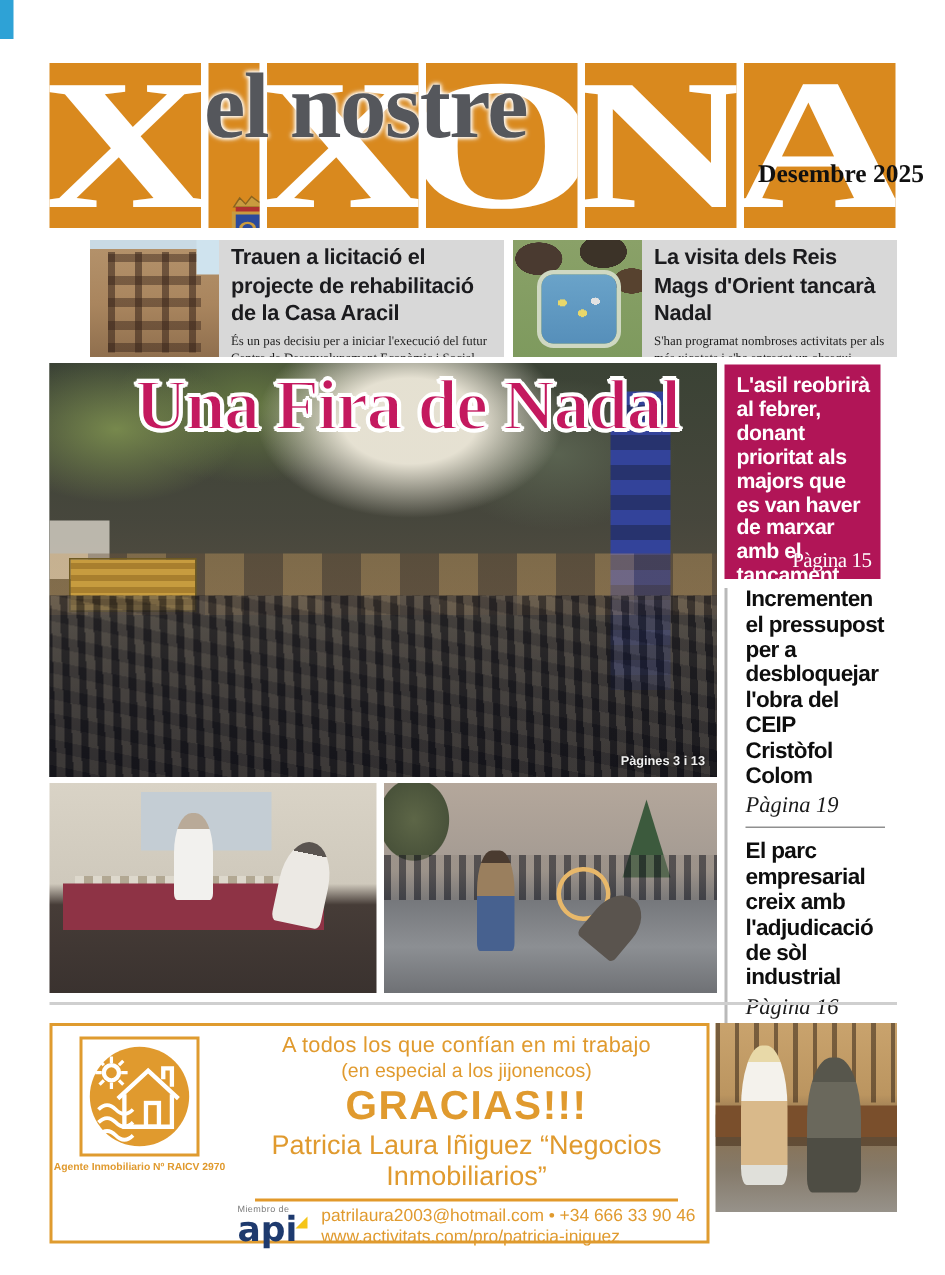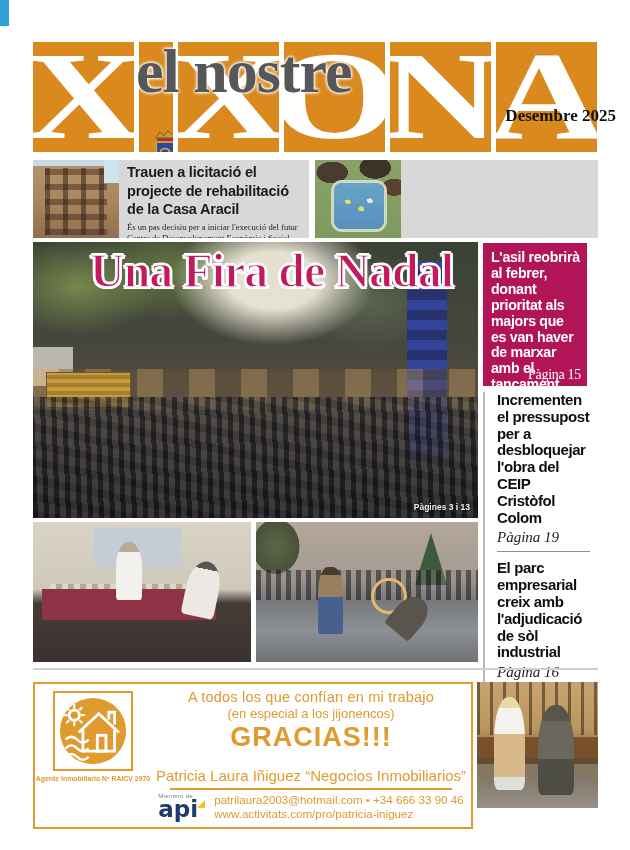--- a/index.html
+++ b/index.html
@@ -20,21 +20,21 @@
   .coat{position:absolute;left:50%;top:50%;transform:translate(-50%,-46%);}
   .el-nostre{position:absolute;left:136px;top:40px;font-family:"Liberation Serif",serif;
       font-weight:bold;font-size:62px;line-height:62px;color:#55575C;letter-spacing:-1px;
       text-shadow:0 0 3px #fff,0 0 3px #fff,0 0 4px #fff;z-index:3;}
   .issue-date{position:absolute;right:14px;top:106px;font-family:"Liberation Serif",serif;
       font-weight:bold;font-size:17px;color:#101010;z-index:3;}
 
   
   .teaser-row{position:absolute;left:33px;top:160px;width:565px;height:78px;display:flex;gap:6px;}
   .teaser{background:#D8D8D8;display:flex;overflow:hidden;}
-  .teaser.t1{flex:0 0 276px;}
+  .teaser.t1{flex:0 0 276px;margin-left:27px;}
   .teaser.t2{flex:1;}
   .tphoto{flex:0 0 86px;height:78px;position:relative;overflow:hidden;}
   .ttext{flex:1;padding:3px 8px 2px 8px;}
   .thead{font-weight:bold;font-size:14.5px;line-height:1.28;color:#1b1b1e;letter-spacing:-0.2px;}
   .tsub{font-family:"Liberation Serif",serif;font-size:8.6px;line-height:1.3;color:#1e1e1e;margin-top:3px;}
   .tpage{font-family:"Liberation Serif",serif;font-size:9px;color:#1e1e1e;text-align:right;margin-top:1px;}
 
   
   .ph-building{background:
       linear-gradient(180deg,#c9dae4 0%,#c9dae4 8%,#b3916a 8%,#a9855e 55%,#8f6f4e 100%);}
@@ -131,21 +131,21 @@
   .ad-box{position:absolute;left:33px;top:682px;width:440px;height:147px;border:2px solid #DF9B2F;
       background:#fff;display:flex;}
   .ad-left{flex:0 0 116px;text-align:center;}
   .logo-sq{width:80px;height:80px;border:2px solid #DF9B2F;margin:7px auto 4px auto;
       display:flex;align-items:center;justify-content:center;}
   .ad-license{color:#E09A2E;font-weight:bold;font-size:6.9px;}
   .ad-center{flex:1;text-align:center;color:#E09A2E;padding-top:5px;}
   .ad-l1{font-size:14.5px;letter-spacing:0.2px;}
   .ad-l2{font-size:13px;margin-top:1px;}
   .ad-big{font-weight:bold;font-size:27px;letter-spacing:1px;line-height:28px;margin-top:2px;}
-  .ad-name{font-size:15px;margin-top:16px;}
+  .ad-name{font-size:18px;margin-top:2px;}
   .ad-hr{border:0;border-top:2px solid #E2992B;width:88%;margin:4px auto 3px auto;}
   .ad-contact{display:flex;justify-content:center;align-items:flex-start;gap:16px;}
   .api-wrap{text-align:left;}
   .api-member{font-size:6px;color:#7c7c7c;letter-spacing:0.3px;}
   .api-word{font-family:"DejaVu Sans",sans-serif;font-weight:bold;font-size:23px;line-height:20px;
       color:#1E3A6E;position:relative;display:inline-block;}
   .api-tri{position:absolute;right:-7px;top:1px;width:0;height:0;
       border-left:8px solid transparent;border-bottom:8px solid #F5C518;}
   .ad-ctext{text-align:left;font-size:11.6px;line-height:14px;color:#E09A2E;}
   .ad-photo{position:absolute;left:477px;top:682px;width:121px;height:126px;overflow:hidden;
@@ -214,20 +214,25 @@
         <div class="thead">Trauen a licitació el projecte de rehabilitació de la Casa Aracil</div>
         <div class="tsub">És un pas decisiu per a iniciar l'execució del futur Centre de Desenvolupament Econòmic i Social del municipi</div>
 
       </div>
     </div>
     <div class="teaser t2">
       <div class="tphoto ph-kids">
         <div class="board"></div>
         <div class="dots"></div>
       </div>
+      <div class="ttext">
+        <div class="thead">La visita dels Reis Mags d'Orient tancarà Nadal</div>
+        <div class="tsub">S'han programat nombroses activitats per als més xicotets i s'ha entregat un obsequi artesanal als veïns</div>
+        <div class="tpage">Pàgina 14</div>
+      </div>
     </div>
   </div>
 
   <div class="main-photo">
     <div class="mp-tower"></div>
     <div class="mp-tent"></div>
     <div class="mp-stalls"></div>
     <div class="mp-banner"></div>
     <div class="mp-crowd"></div>
     <div class="main-headline">

